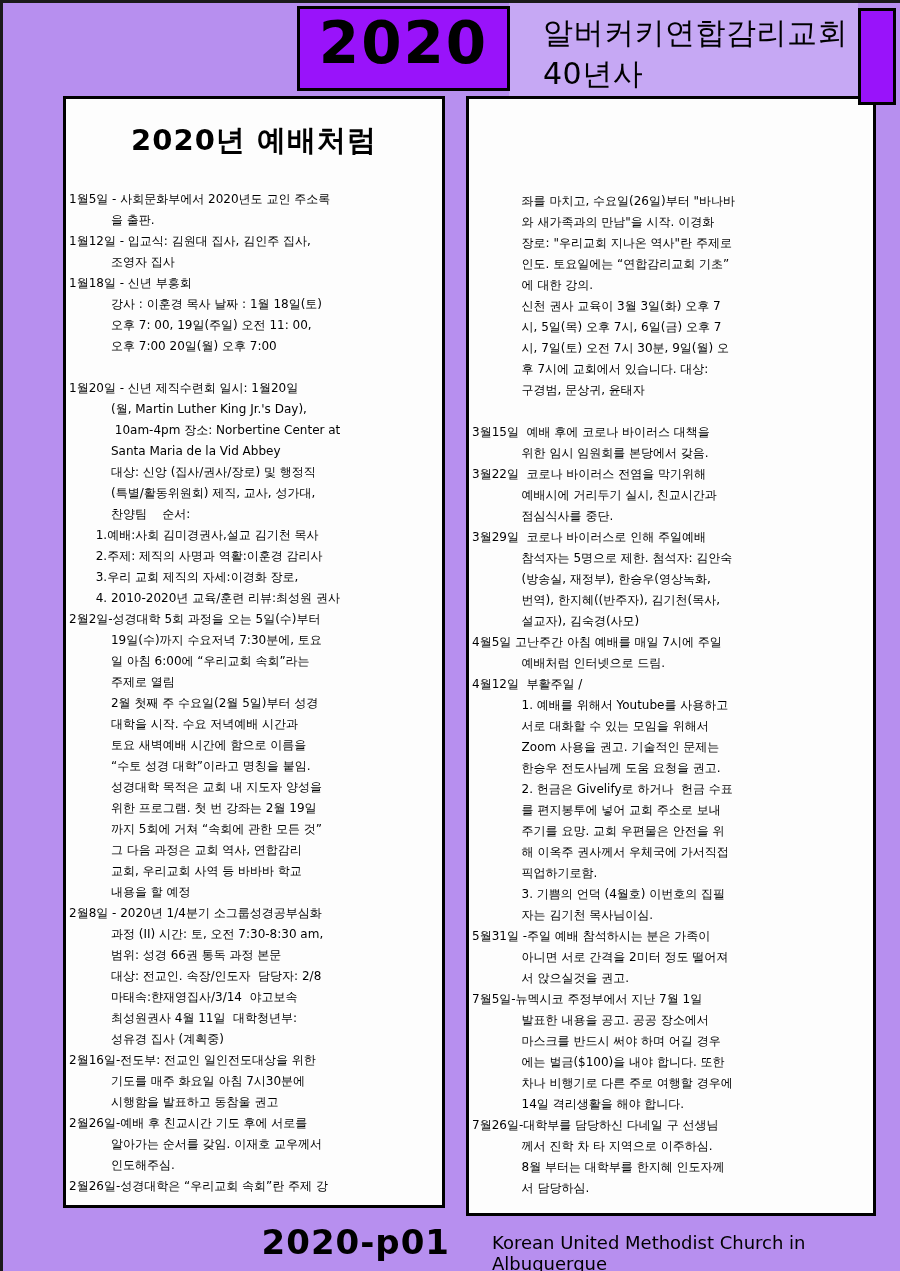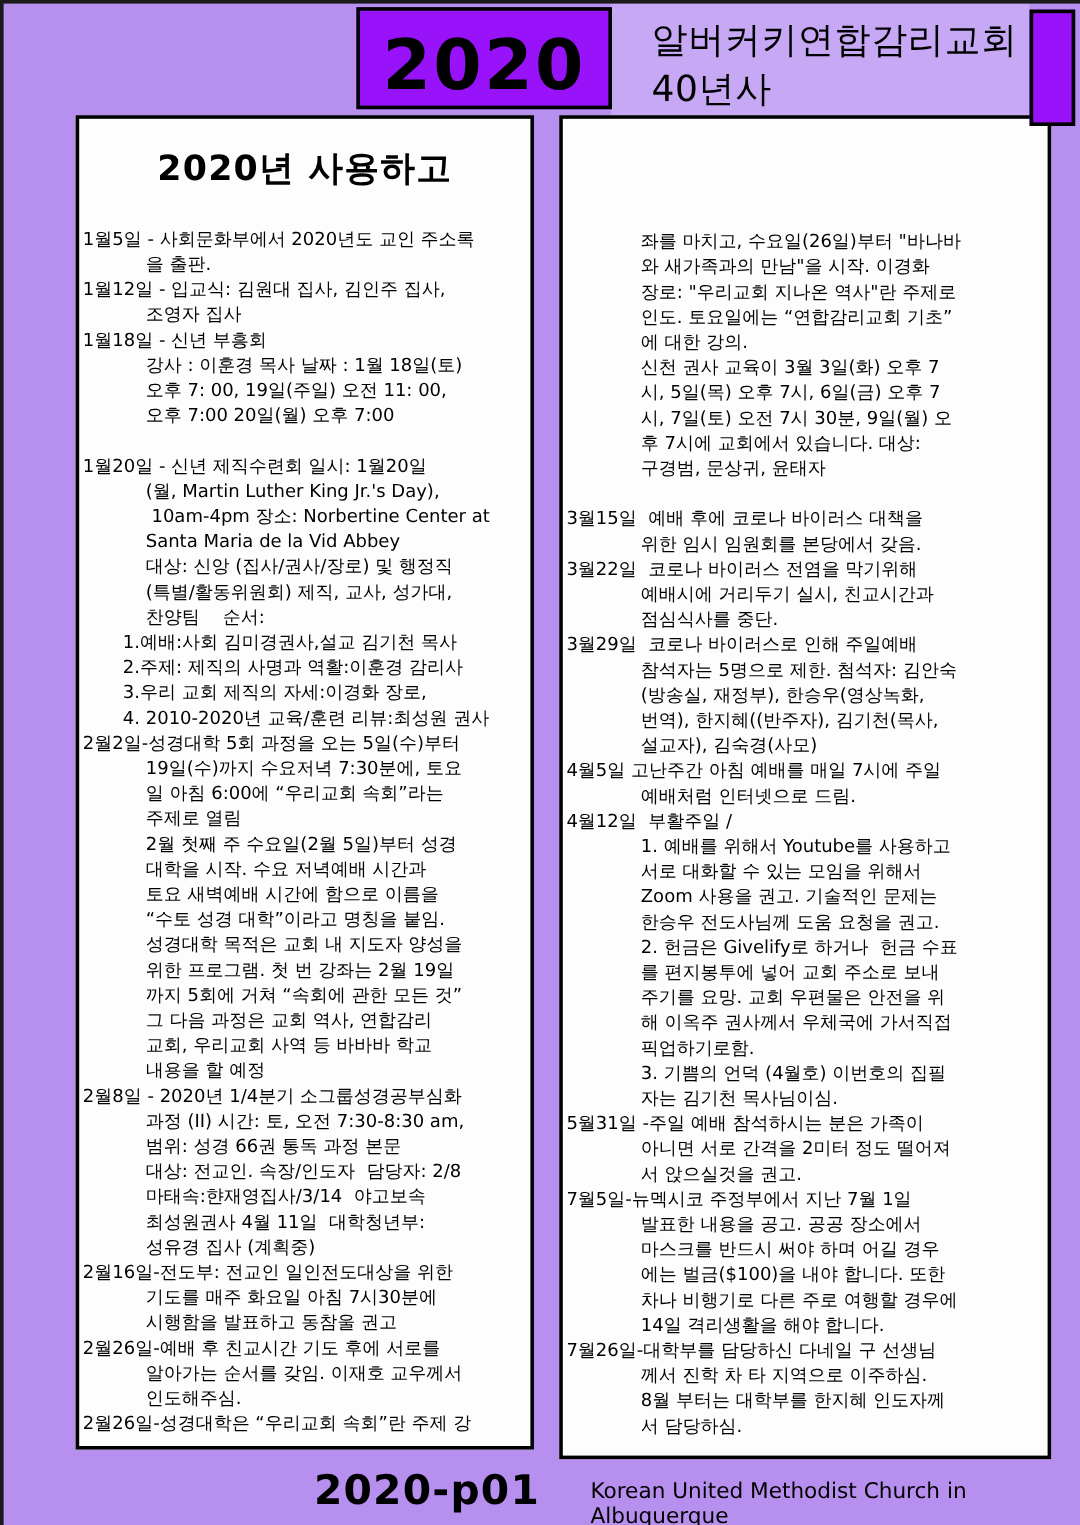--- a/index.html
+++ b/index.html
@@ -17,21 +17,21 @@
   .title-panel{
     position:absolute;left:509px;top:0;width:349px;height:107px;
     background:#c6a8f4;
     display:flex;align-items:center;
     padding-left:34px;box-sizing:border-box;
     font-size:30px;letter-spacing:0.5px;
   }
   .year-box{
     position:absolute;left:297px;top:6px;width:213px;height:85px;
     background:#9913fa;border:3px solid #000;box-sizing:border-box;
-    display:flex;align-items:flex-end;justify-content:center;
+    display:flex;align-items:flex-start;justify-content:center;
     z-index:6;
   }
   .year-box span{
     font-size:58px;font-weight:900;letter-spacing:2px;
     font-family:"DejaVu Sans","Liberation Sans",sans-serif;
   }
   .right-box{
     position:absolute;left:858px;top:8px;width:38px;height:97px;
     background:#9913fa;border:3px solid #000;box-sizing:border-box;
     z-index:6;
@@ -42,21 +42,21 @@
   }
   .column.left{left:63px;top:96px;width:382px;height:1112px;}
   .column.right{left:466px;top:96px;width:410px;height:1120px;}
 
   .column h1{
     position:absolute;top:22px;left:0;width:100%;margin:0;
     text-align:center;font-size:29px;font-weight:bold;letter-spacing:1px;
   }
   .body{
     position:absolute;top:90px;left:3px;right:0;
-    font-size:15px;line-height:21px;white-space:pre;
+    font-size:12px;line-height:21px;white-space:pre;
   }
   .column.right .body{top:92px;}
   .line{height:21px;}
 
   .page-label{
     position:absolute;left:160px;top:1222px;width:290px;
     text-align:right;font-size:34px;font-weight:bold;letter-spacing:1px;
   }
   .church-name{
     position:absolute;left:464px;top:1232px;
@@ -72,21 +72,21 @@
 
   <div class="title-panel">
     <span>알버커키연합감리교회 40년사</span>
   </div>
   <div class="year-box">
     <span>2020</span>
   </div>
   <div class="right-box"></div>
 
   <section class="column left">
-    <h1>2020년 사용하고</h1>
+    <h1>2020년 예배처럼</h1>
     <div class="body"><div class="line">1월5일 - 사회문화부에서 2020년도 교인 주소록</div><div class="line">           을 출판.</div><div class="line">1월12일 - 입교식: 김원대 집사, 김인주 집사,</div><div class="line">           조영자 집사</div><div class="line">1월18일 - 신년 부흥회</div><div class="line">           강사 : 이훈경 목사 날짜 : 1월 18일(토)</div><div class="line">           오후 7: 00, 19일(주일) 오전 11: 00,</div><div class="line">           오후 7:00 20일(월) 오후 7:00</div><div class="line">&nbsp;</div><div class="line">1월20일 - 신년 제직수련회 일시: 1월20일</div><div class="line">           (월, Martin Luther King Jr.'s Day),</div><div class="line">            10am-4pm 장소: Norbertine Center at</div><div class="line">           Santa Maria de la Vid Abbey</div><div class="line">           대상: 신앙 (집사/권사/장로) 및 행정직</div><div class="line">           (특별/활동위원회) 제직, 교사, 성가대,</div><div class="line">           찬양팀    순서:</div><div class="line">       1.예배:사회 김미경권사,설교 김기천 목사</div><div class="line">       2.주제: 제직의 사명과 역활:이훈경 감리사</div><div class="line">       3.우리 교회 제직의 자세:이경화 장로,</div><div class="line">       4. 2010-2020년 교육/훈련 리뷰:최성원 권사</div><div class="line">2월2일-성경대학 5회 과정을 오는 5일(수)부터</div><div class="line">           19일(수)까지 수요저녁 7:30분에, 토요</div><div class="line">           일 아침 6:00에 “우리교회 속회”라는</div><div class="line">           주제로 열림</div><div class="line">           2월 첫째 주 수요일(2월 5일)부터 성경</div><div class="line">           대학을 시작. 수요 저녁예배 시간과</div><div class="line">           토요 새벽예배 시간에 함으로 이름을</div><div class="line">           “수토 성경 대학”이라고 명칭을 붙임.</div><div class="line">           성경대학 목적은 교회 내 지도자 양성을</div><div class="line">           위한 프로그램. 첫 번 강좌는 2월 19일</div><div class="line">           까지 5회에 거쳐 “속회에 관한 모든 것”</div><div class="line">           그 다음 과정은 교회 역사, 연합감리</div><div class="line">           교회, 우리교회 사역 등 바바바 학교</div><div class="line">           내용을 할 예정</div><div class="line">2월8일 - 2020년 1/4분기 소그룹성경공부심화</div><div class="line">           과정 (II) 시간: 토, 오전 7:30-8:30 am,</div><div class="line">           범위: 성경 66권 통독 과정 본문</div><div class="line">           대상: 전교인. 속장/인도자  담당자: 2/8</div><div class="line">           마태속:햔재영집사/3/14  야고보속</div><div class="line">           최성원권사 4월 11일  대학청년부:</div><div class="line">           성유경 집사 (계획중)</div><div class="line">2월16일-전도부: 전교인 일인전도대상을 위한</div><div class="line">           기도를 매주 화요일 아침 7시30분에</div><div class="line">           시행함을 발표하고 동참울 권고</div><div class="line">2월26일-예배 후 친교시간 기도 후에 서로를</div><div class="line">           알아가는 순서를 갖임. 이재호 교우께서</div><div class="line">           인도해주심.</div><div class="line">2월26일-성경대학은 “우리교회 속회”란 주제 강</div></div>
   </section>
 
   <section class="column right">
     <div class="body"><div class="line">             좌를 마치고, 수요일(26일)부터 "바나바</div><div class="line">             와 새가족과의 만남"을 시작. 이경화</div><div class="line">             장로: "우리교회 지나온 역사"란 주제로</div><div class="line">             인도. 토요일에는 “연합감리교회 기초”</div><div class="line">             에 대한 강의.</div><div class="line">             신천 권사 교육이 3월 3일(화) 오후 7</div><div class="line">             시, 5일(목) 오후 7시, 6일(금) 오후 7</div><div class="line">             시, 7일(토) 오전 7시 30분, 9일(월) 오</div><div class="line">             후 7시에 교회에서 있습니다. 대상:</div><div class="line">             구경범, 문상귀, 윤태자</div><div class="line">&nbsp;</div><div class="line">3월15일  예배 후에 코로나 바이러스 대책을</div><div class="line">             위한 임시 임원회를 본당에서 갖음.</div><div class="line">3월22일  코로나 바이러스 전염을 막기위해</div><div class="line">             예배시에 거리두기 실시, 친교시간과</div><div class="line">             점심식사를 중단.</div><div class="line">3월29일  코로나 바이러스로 인해 주일예배</div><div class="line">             참석자는 5명으로 제한. 첨석자: 김안숙</div><div class="line">             (방송실, 재정부), 한승우(영상녹화,</div><div class="line">             번역), 한지혜((반주자), 김기천(목사,</div><div class="line">             설교자), 김숙경(사모)</div><div class="line">4월5일 고난주간 아침 예배를 매일 7시에 주일</div><div class="line">             예배처럼 인터넷으로 드림.</div><div class="line">4월12일  부활주일 /</div><div class="line">             1. 예배를 위해서 Youtube를 사용하고</div><div class="line">             서로 대화할 수 있는 모임을 위해서</div><div class="line">             Zoom 사용을 권고. 기술적인 문제는</div><div class="line">             한승우 전도사님께 도움 요청을 권고.</div><div class="line">             2. 헌금은 Givelify로 하거나  헌금 수표</div><div class="line">             를 편지봉투에 넣어 교회 주소로 보내</div><div class="line">             주기를 요망. 교회 우편물은 안전을 위</div><div class="line">             해 이옥주 권사께서 우체국에 가서직접</div><div class="line">             픽업하기로함.</div><div class="line">             3. 기쁨의 언덕 (4월호) 이번호의 집필</div><div class="line">             자는 김기천 목사님이심.</div><div class="line">5월31일 -주일 예배 참석하시는 분은 가족이</div><div class="line">             아니면 서로 간격을 2미터 정도 떨어져</div><div class="line">             서 앉으실것을 권고.</div><div class="line">7월5일-뉴멕시코 주정부에서 지난 7월 1일</div><div class="line">             발표한 내용을 공고. 공공 장소에서</div><div class="line">             마스크를 반드시 써야 하며 어길 경우</div><div class="line">             에는 벌금($100)을 내야 합니다. 또한</div><div class="line">             차나 비행기로 다른 주로 여행할 경우에</div><div class="line">             14일 격리생활을 해야 합니다.</div><div class="line">7월26일-대학부를 담당하신 다네일 구 선생님</div><div class="line">             께서 진학 차 타 지역으로 이주하심.</div><div class="line">             8월 부터는 대학부를 한지혜 인도자께</div><div class="line">             서 담당하심.</div></div>
   </section>
 
   <div class="page-label">2020-p01</div>
   <div class="church-name">Korean United Methodist Church in Albuquerque</div>
 </div>

